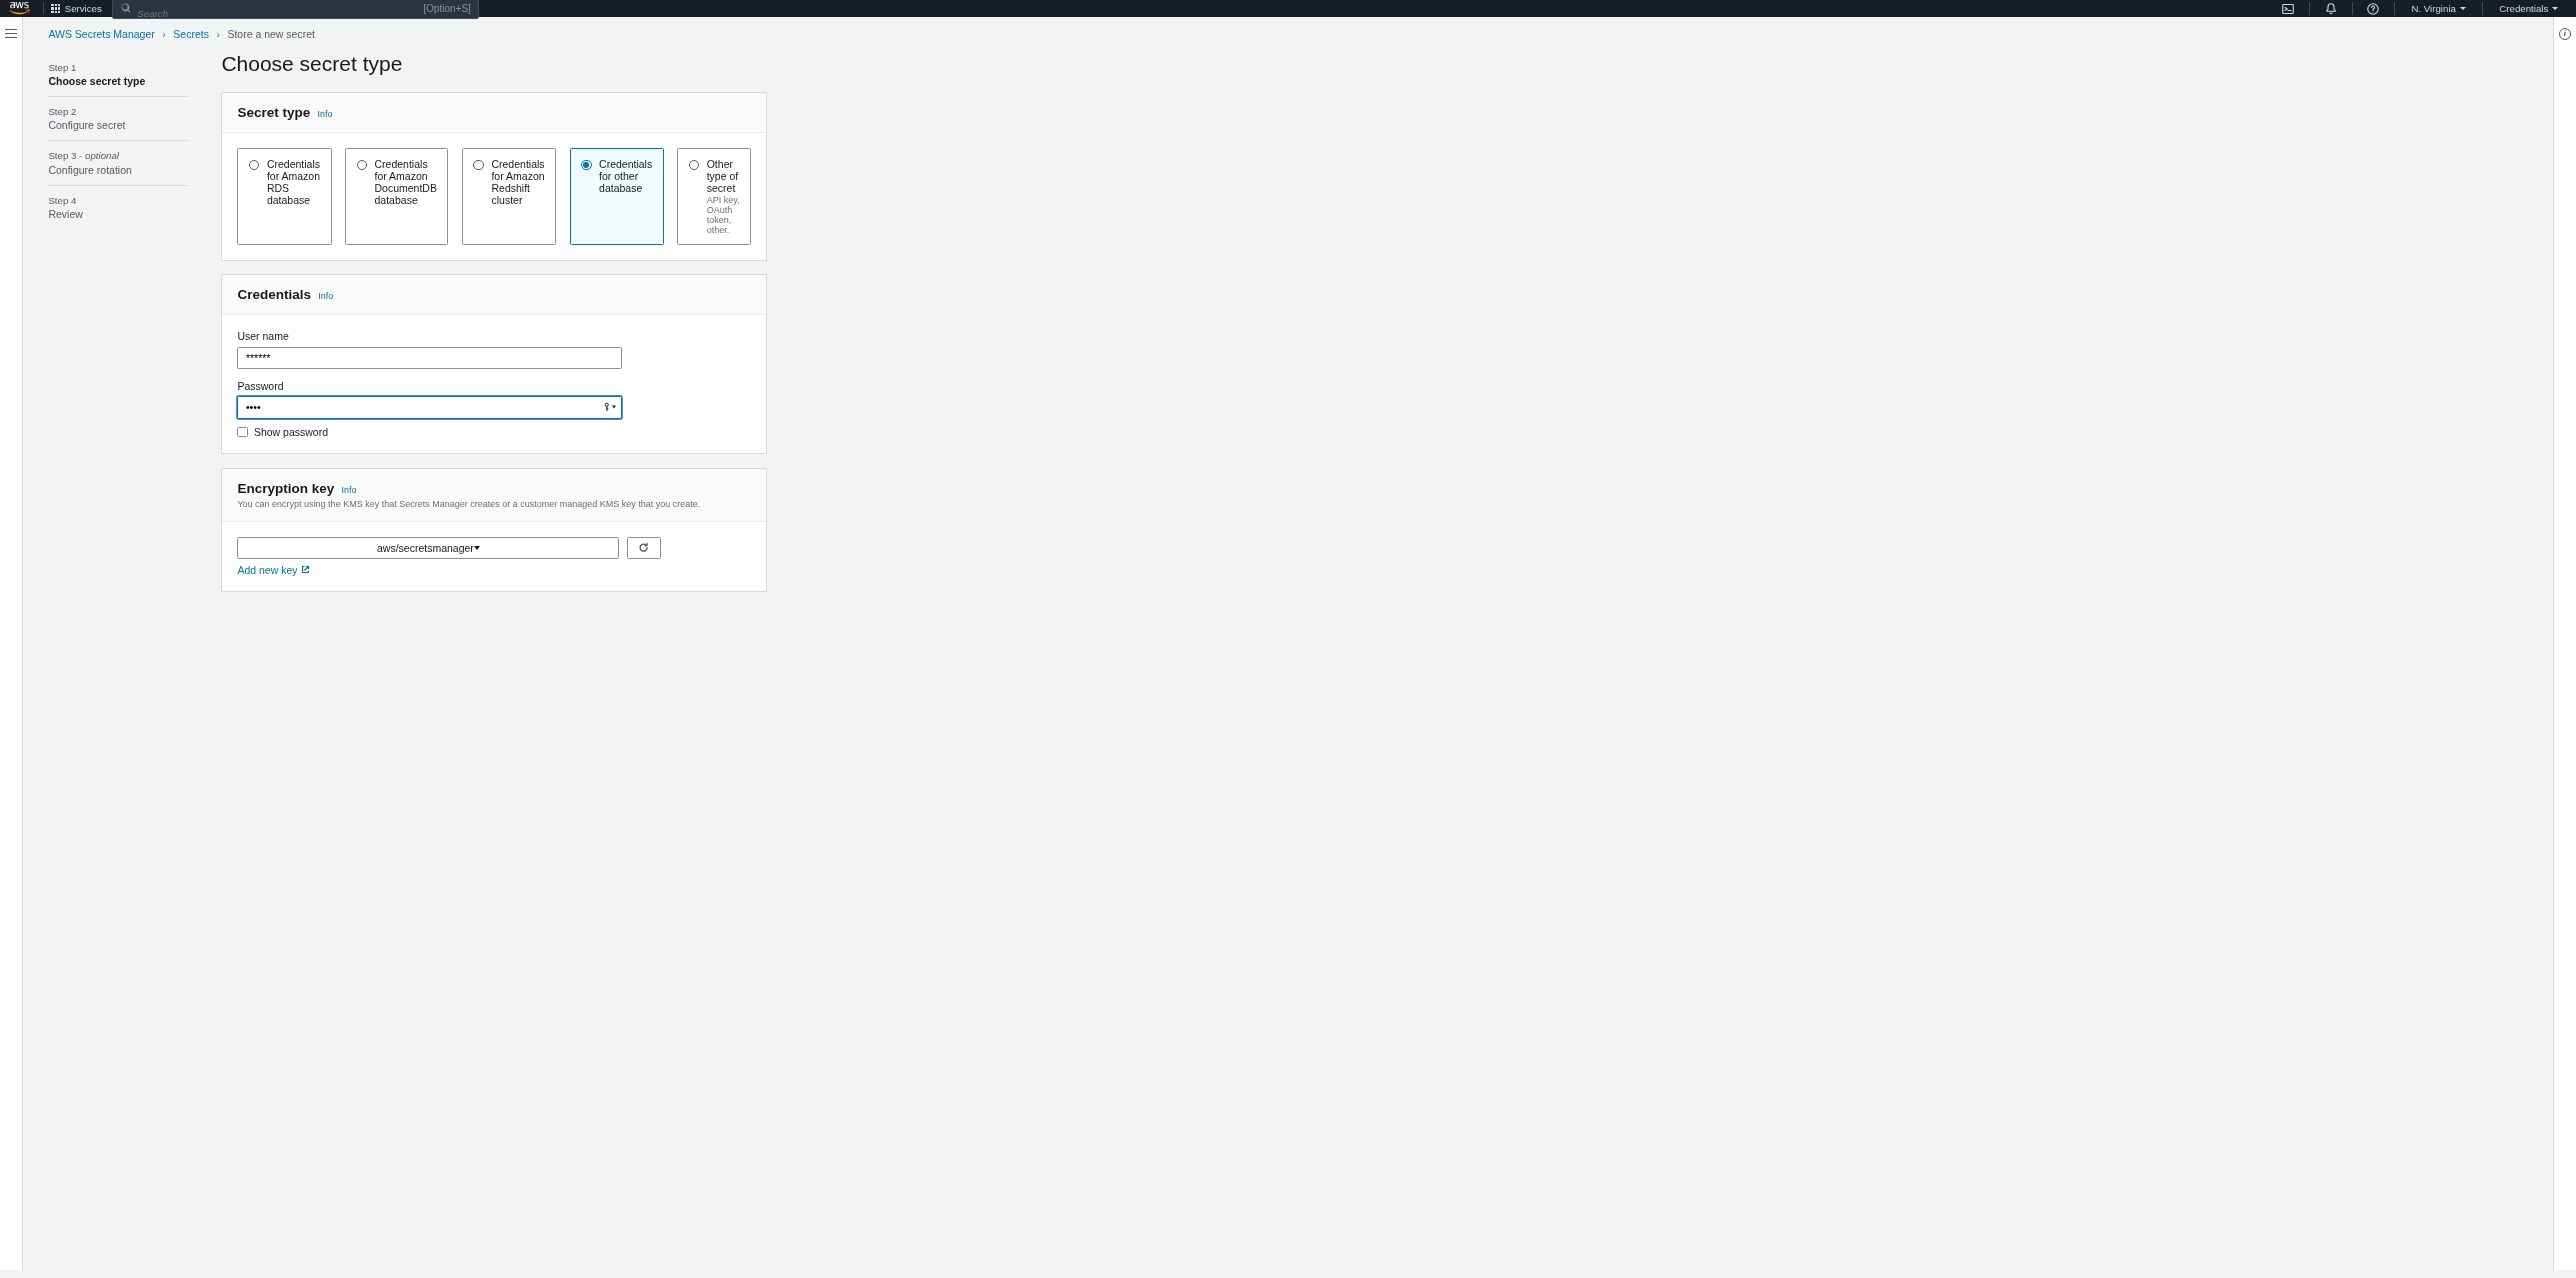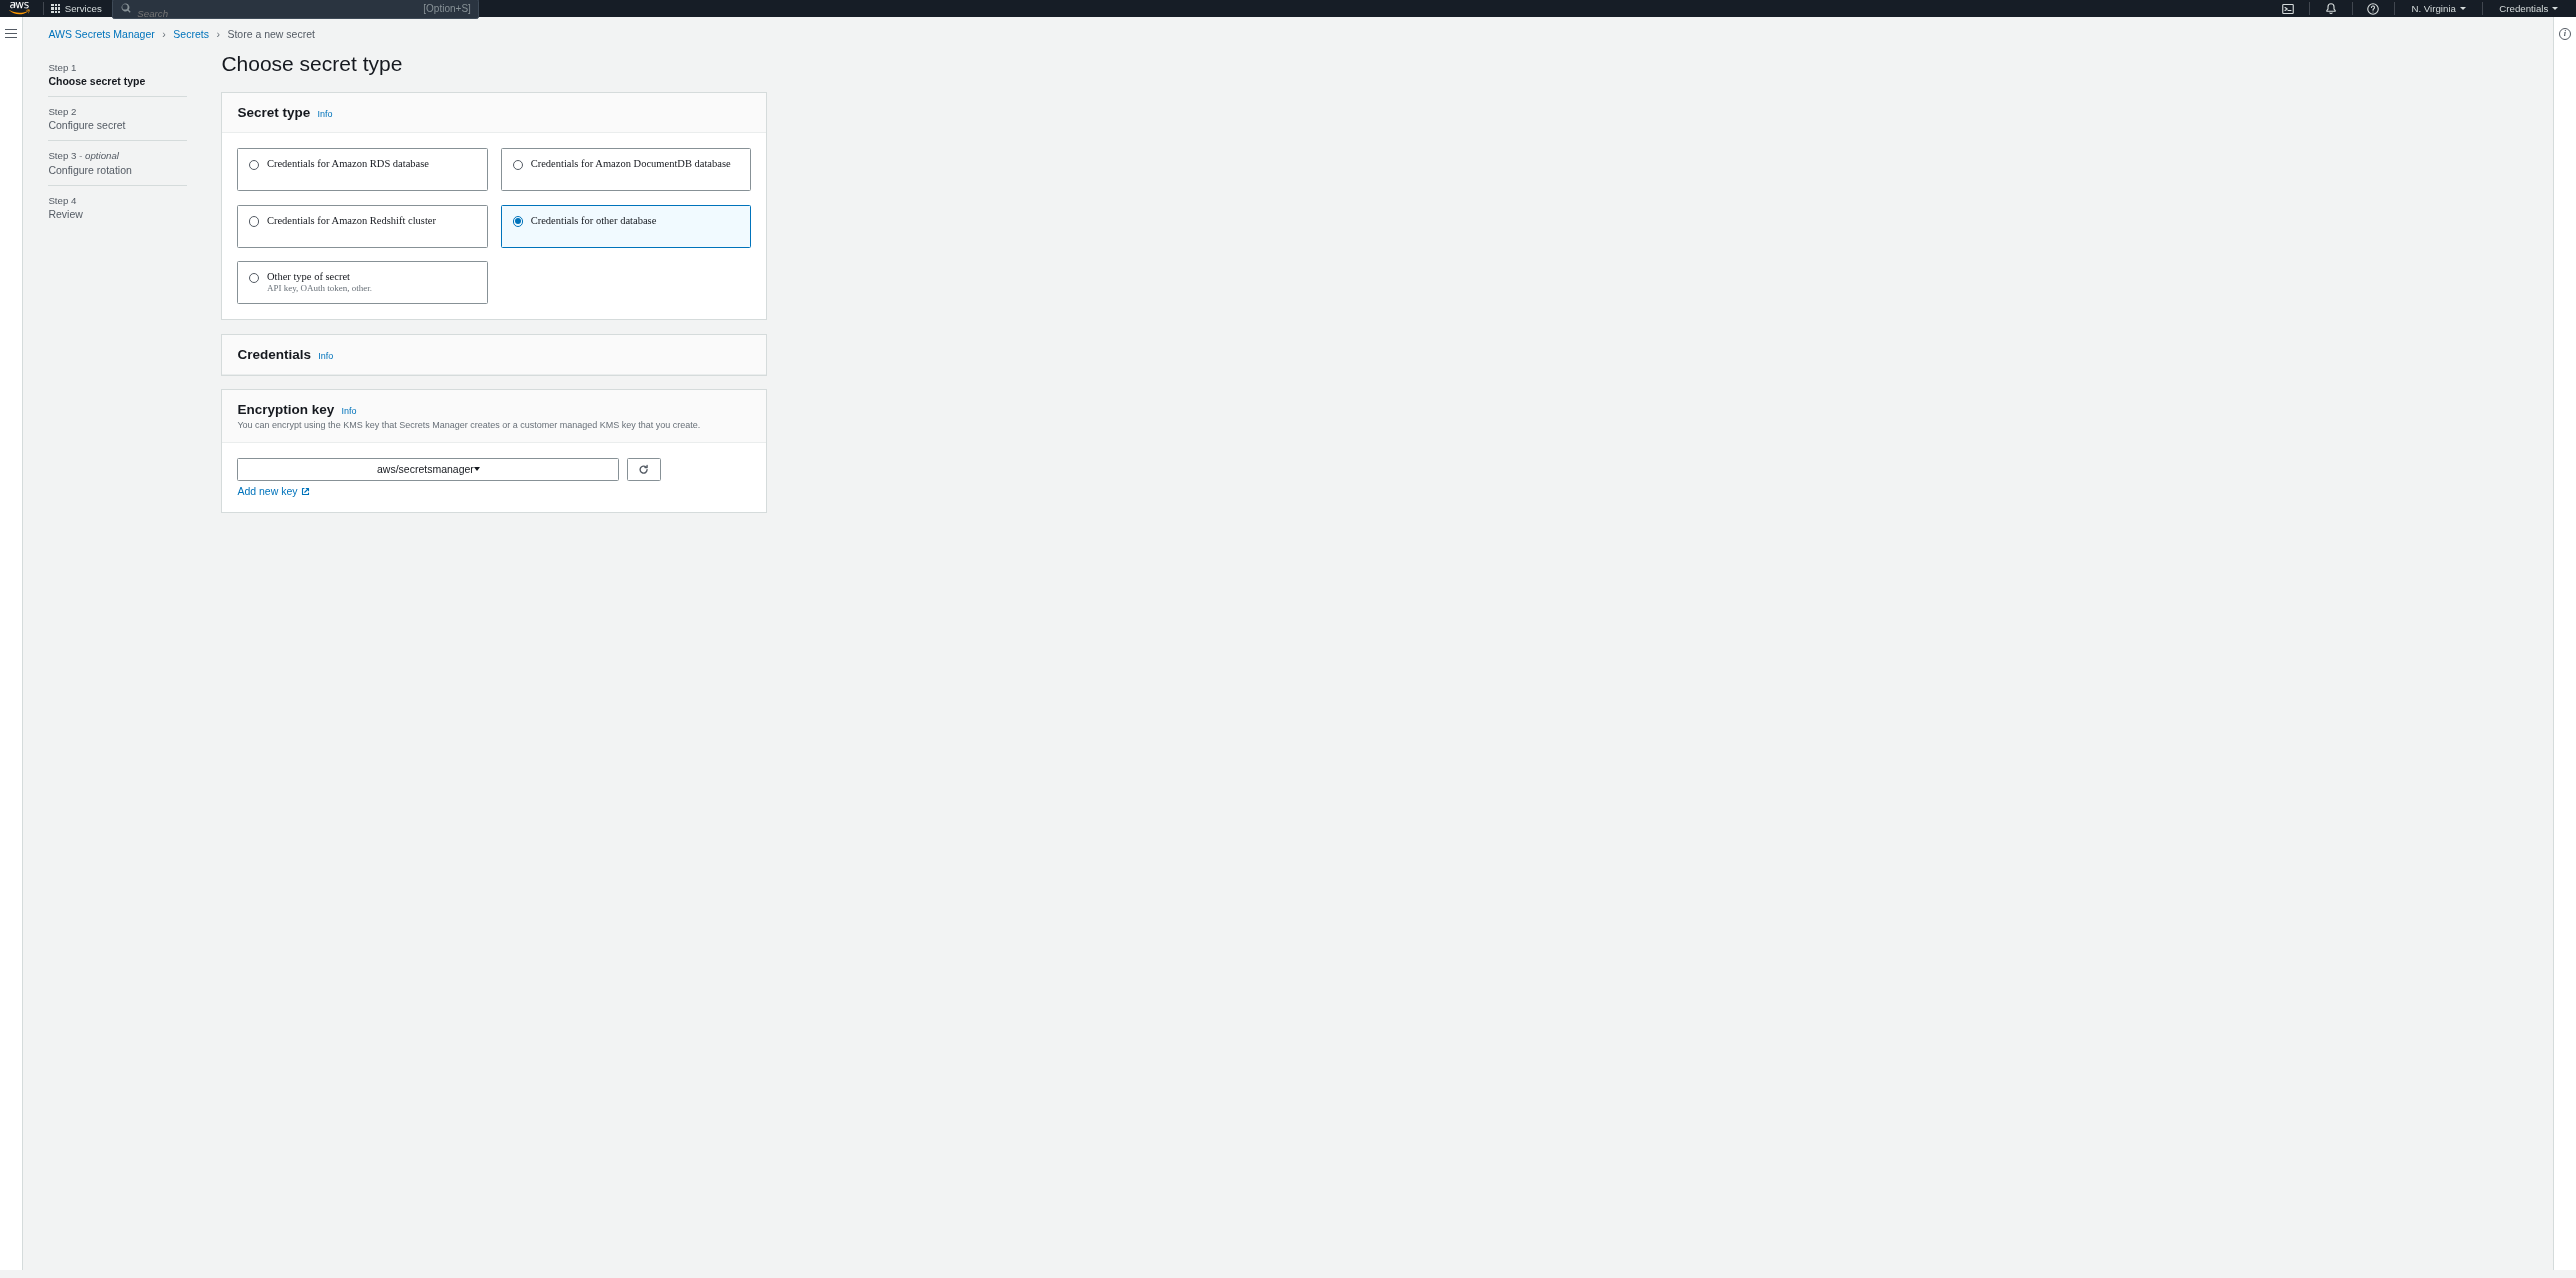--- a/index.html
+++ b/index.html
@@ -54,21 +54,21 @@
 
 
 .panel { background: #fff; border: 0.7px solid #d5dbdb; margin-bottom: 13.5px; }
 .panel-header { background: #fafafa; border-bottom: 0.7px solid #eaeded; padding: 12px 15px; }
 .panel-header h2 { font-size: 13.5px; font-weight: 700; display: inline; }
 .info-link { color: #0073bb; font-size: 9px; font-weight: 400; margin-left: 4.5px; cursor: pointer; }
 .panel-header .subtitle { font-size: 9px; color: #687078; margin-top: 3px; }
 .panel-body { padding: 15px; }
 
 
-.tile-grid { display: grid; grid-template-columns: repeat(2, 1fr); gap: 13.5px; font-family: Liberation Serif, serif; }
+.tile-grid { display: grid; grid-template-columns: repeat(5, 1fr); gap: 13.5px; }
 .tile { border: 0.7px solid #879196; border-radius: 1.5px; padding: 9px 10.5px 9px 10.5px; display: flex; gap: 7.5px; cursor: pointer; min-height: 43px; align-items: flex-start; }
 .tile.selected { border-color: #0073bb; background: #f1faff; }
 .radio { width: 10.5px; height: 10.5px; border: 0.7px solid #545b64; border-radius: 50%; margin-top: 1.5px; flex-shrink: 0; display: flex; align-items: center; justify-content: center; }
 .tile.selected .radio { border-color: #0073bb; }
 .tile.selected .radio::after { content: ""; width: 6px; height: 6px; background: #0073bb; border-radius: 50%; }
 .tile-label { font-size: 10.5px; color: #16191f; }
 .tile-sub { font-size: 9px; color: #687078; margin-top: 0.7px; }
 
 
 .field-label { font-size: 10.5px; color: #16191f; margin-bottom: 4.5px; }
@@ -241,20 +241,40 @@
               </div>
             </div>
           </div>
         </div>
 
         <div class="panel">
           <div class="panel-header">
             <h2>Credentials</h2>
             <span class="info-link">Info</span>
           </div>
+          <div class="panel-body">
+            <div class="field-label">User name</div>
+            <input class="text-input" value="******" style="">
+            <div class="field-gap"></div>
+            <div class="field-label">Password</div>
+            <div class="pw-wrap">
+              <input class="text-input focused" style="width: 100%;" value="••••">
+              <div class="key-btn">
+                <svg viewBox="0 0 10 14">
+                    <circle cx="5" cy="3.5" r="2.5" fill="none" stroke="#16191f" stroke-width="1.5"></circle>
+                    <path d="M5 6v6M5 9h2.5M5 12h2" stroke="#16191f" stroke-width="1.5" fill="none"></path>
+                  </svg>
+                <span class="mini-caret"></span>
+              </div>
+            </div>
+            <div class="checkbox-row">
+              <div class="checkbox"></div>
+              <span>Show password</span>
+            </div>
+          </div>
         </div>
 
         <div class="panel">
           <div class="panel-header">
             <h2>Encryption key</h2>
             <span class="info-link">Info</span>
             <div class="subtitle">You can encrypt using the KMS key that Secrets Manager creates or a customer managed KMS key that you create.</div>
           </div>
           <div class="panel-body">
             <div class="enc-row">

